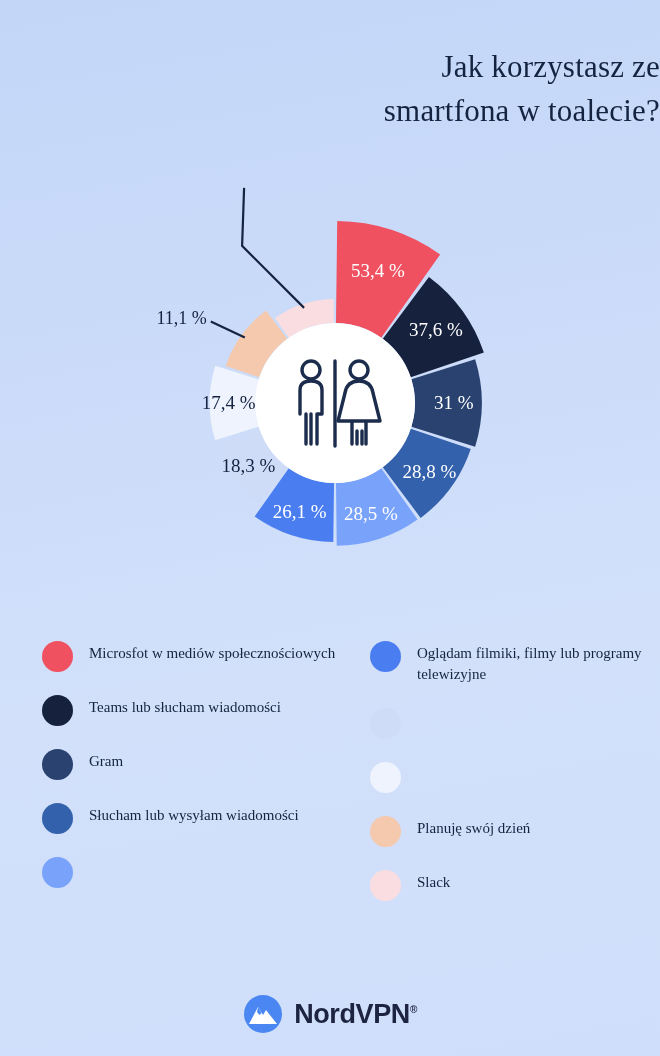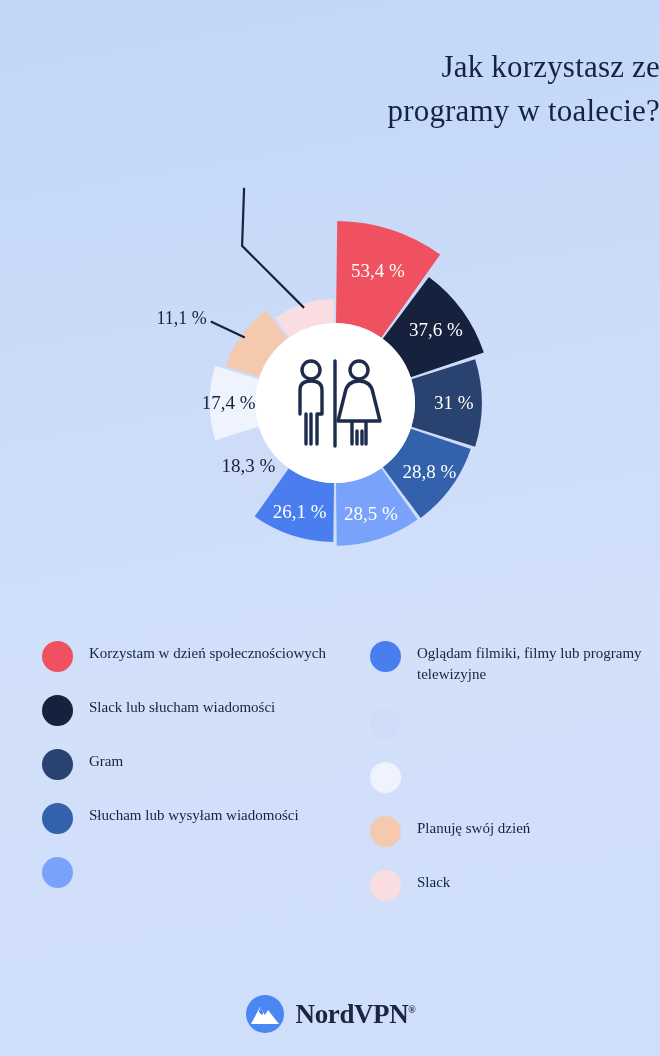--- a/index.html
+++ b/index.html
@@ -115,39 +115,39 @@
     position: absolute;
     bottom: 22px;
     left: 0;
     width: 660px;
     display: flex;
     align-items: center;
     justify-content: center;
   }
   .logo-mark { margin-right: 11px; display:block; }
   .logo-text {
-    font-family: Liberation Serif, serif;
+    font-family: Liberation Sans, sans-serif;
     font-size: 27px;
     font-weight: bold;
     color: #1d2440;
     letter-spacing: -0.4px;
     position: relative;
   }
   .logo-reg {
     font-size: 10px;
     vertical-align: super;
     font-weight: bold;
   }
 </style>
 </head>
 <body>
 
 <div class="title-block">
   <div class="title-line">Jak korzystasz ze</div>
-  <div class="title-line">programy w toalecie?</div>
+  <div class="title-line">smartfona w toalecie?</div>
 </div>
 
 <div class="chart-wrap">
   <svg class="chart-svg" id="chart-svg" width="660" height="450" viewBox="0 0 660 450">
     <g id="slices">
         <path d="M 335.9773600668198 145.00597042716385 L 337.223494152015 43.013582721797746 A 182 182 0 0 1 440.17008763779796 76.46295860541082 L 381.22860995068044 159.70899279358719 A 80 80 0 0 0 335.9773600668198 145.00597042716385 Z" fill="#ef5160"></path>
         <path d="M 382.8100117580417 160.8579484604997 L 428.91871967025793 98.99837113404813 A 157.15322580645162 157.15322580645162 0 0 1 483.8571506648134 174.6146342940075 L 410.7768222196823 199.3509607531459 A 80 80 0 0 0 382.8100117580417 160.8579484604997 Z" fill="#16213e"></path>
         <path d="M 411.3808639602238 201.2100100737771 L 475.1342463786364 181.3530426756798 A 146.7741935483871 146.7741935483871 0 0 1 475.1342463786364 268.64695732432017 L 411.3808639602238 248.7899899262229 A 80 80 0 0 0 411.3808639602238 201.2100100737771 Z" fill="#2a4270"></path>
         <path d="M 410.7768222196823 250.6490392468541 L 470.7489826276184 270.94849561046817 A 143.31451612903226 143.31451612903226 0 0 1 420.64835876533857 339.9060884988367 L 382.8100117580417 289.1420515395003 A 80 80 0 0 0 410.7768222196823 250.6490392468541 Z" fill="#3461ac"></path>
         <path d="M 381.22860995068044 290.2910072064128 L 417.5427675152648 341.57933116366803 A 142.84274193548387 142.84274193548387 0 0 1 336.7451098975348 367.83208153315127 L 335.9773600668198 304.99402957283615 A 80 80 0 0 0 381.22860995068044 290.2910072064128 Z" fill="#79a3fb"></path>
@@ -184,25 +184,25 @@
       <circle cx="359" cy="192" r="9"></circle>
       <path d="M359 203 q-12 0 -14 12 l-7 28 l42 0 l-7 -28 q-2 -12 -14 -12 Z M352 243 l0 23 M366 243 l0 23 M357 253 l0 13 M362 253 l0 13"></path>
     </g>
     </svg>
 </div>
 
 <div class="legend">
   <div class="legend-col left" id="legend-left">
       <div class="legend-item">
         <div class="legend-dot" style="background: rgb(239, 81, 96);"></div>
-        <div class="legend-text">Korzystam w dzień społecznościowych</div>
+        <div class="legend-text">Microsfot w mediów społecznościowych</div>
       </div>
       <div class="legend-item">
         <div class="legend-dot" style="background: rgb(22, 33, 62);"></div>
-        <div class="legend-text">Slack lub słucham wiadomości</div>
+        <div class="legend-text">Teams lub słucham wiadomości</div>
       </div>
       <div class="legend-item">
         <div class="legend-dot" style="background: rgb(42, 66, 112);"></div>
         <div class="legend-text">Gram</div>
       </div>
       <div class="legend-item">
         <div class="legend-dot" style="background: rgb(52, 97, 172);"></div>
         <div class="legend-text">Słucham lub wysyłam wiadomości</div>
       </div>
       <div class="legend-item">

